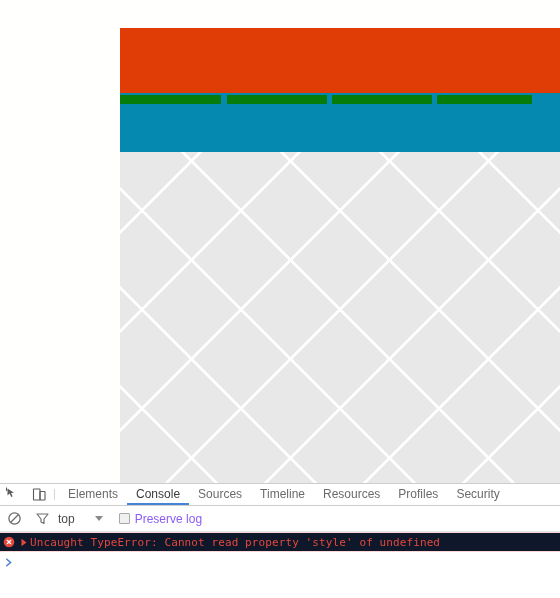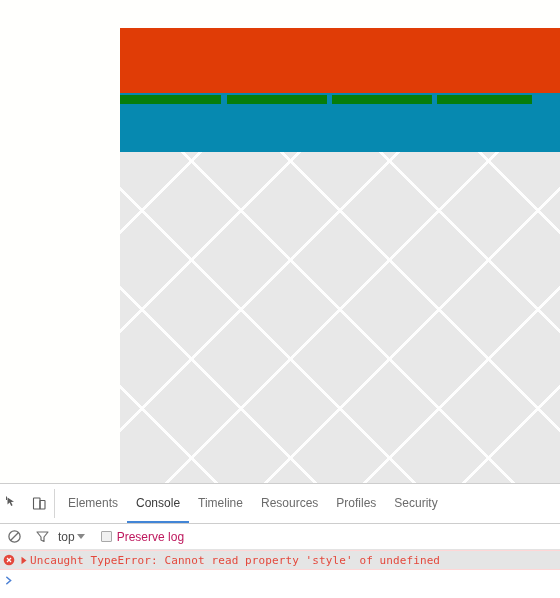--- a/index.html
+++ b/index.html
@@ -94,21 +94,21 @@
     height: 115px;
     background: #ffffff;
     border-top: 1px solid #cdcdcd;
     box-sizing: border-box;
     overflow: hidden;
   }
 
   
   #dt-tabbar {
     position: relative;
-    height: 40px;
+    height: 22px;
     display: flex;
     align-items: stretch;
     background: #ffffff;
     border-bottom: 1px solid #cdcdcd;
     box-sizing: border-box;
   }
 
   .dt-tool-icon {
     width: 26px;
     display: flex;
@@ -159,21 +159,21 @@
     align-items: center;
     justify-content: center;
     flex: none;
     cursor: pointer;
   }
   .fb-icon svg { display: block; }
 
   #context-select {
     display: flex;
     align-items: center;
-    gap: 2px;
+    gap: 20px;
     padding: 0 4px 0 2px;
     cursor: pointer;
     flex: none;
   }
   #context-label {
     font-size: 12px;
     color: #4a4a4a;
   }
   .caret {
     width: 0;
@@ -195,21 +195,21 @@
     width: 11px;
     height: 11px;
     border: 1px solid #a8a8a8;
     background: #f0f0f0;
     border-radius: 1px;
     box-sizing: border-box;
     flex: none;
   }
   #preserve-log-label {
     font-size: 12px;
-    color: #be185d;
+    color: #8b5cf6;
   }
 
   
   #dt-console {
     position: relative;
     background: #ffffff;
   }
 
   .msg-error {
     display: flex;
@@ -307,20 +307,21 @@
       <svg width="15" height="15" viewBox="0 0 15 15">
         <rect x="1.5" y="2" width="6.5" height="11" rx="0.5" fill="none" stroke="#5a5a5a" stroke-width="1.1"></rect>
         <rect x="8" y="4.5" width="5" height="8.5" rx="0.5" fill="none" stroke="#5a5a5a" stroke-width="1.1"></rect>
       </svg>
     </div>
 
     <div class="dt-sep"></div>
 
     <div class="dt-tab">Elements</div>
     <div class="dt-tab active" style="border-bottom-color: rgb(66, 133, 214);">Console</div>
+    <div class="dt-tab">Sources</div>
     <div class="dt-tab">Timeline</div>
     <div class="dt-tab">Resources</div>
     <div class="dt-tab">Profiles</div>
     <div class="dt-tab">Security</div>
 
   </div>
 
   <div id="dt-filterbar">
 
     <div class="fb-icon">
@@ -342,21 +343,21 @@
     </div>
 
     <div id="preserve-log-wrap">
       <span class="cbx"></span>
       <span id="preserve-log-label">Preserve log</span>
     </div>
   </div>
 
   <div id="dt-console">
 
-    <div class="msg-error" style="background: #e5e5e5;">
+    <div class="msg-error" style="background: #0f172a;">
       <span class="err-badge">
         <svg width="12" height="12" viewBox="0 0 12 12">
           <circle cx="6" cy="6" r="5.3" fill="#e4483c"></circle>
           <line x1="4" y1="4" x2="8" y2="8" stroke="#ffffff" stroke-width="1.2"></line>
           <line x1="8" y1="4" x2="4" y2="8" stroke="#ffffff" stroke-width="1.2"></line>
         </svg>
       </span>
       <span class="disclosure">
         <svg width="8" height="9" viewBox="0 0 8 9">
           <path d="M1.5 0.8 L6.5 4.5 L1.5 8.2 Z" fill="#e4483c"></path>

